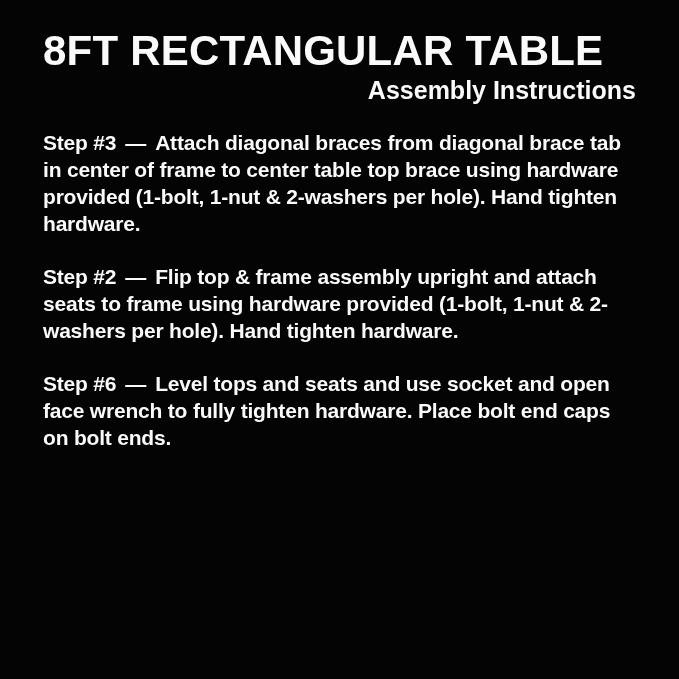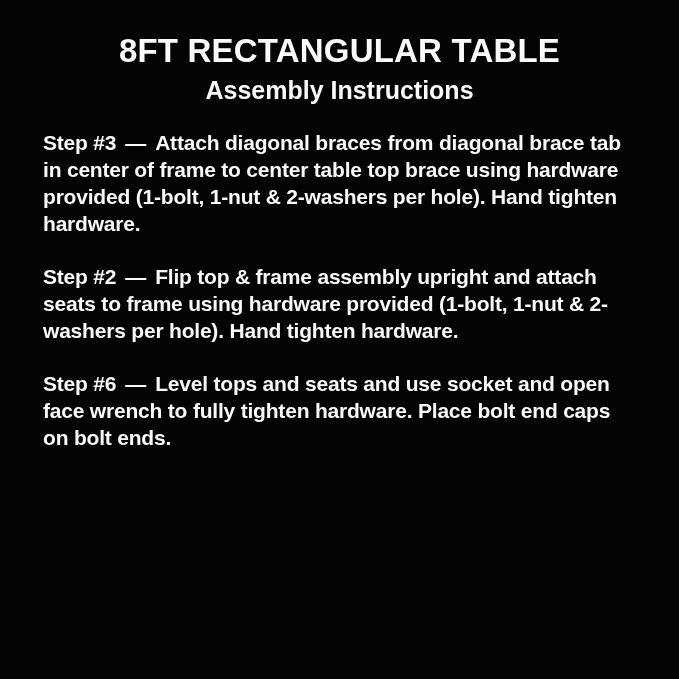--- a/index.html
+++ b/index.html
@@ -14,31 +14,30 @@
     font-weight: bold;
   }
   .poster {
     box-sizing: border-box;
     width: 679px;
     height: 679px;
     padding: 33px 38px 0 43px;
   }
   .title {
     margin: 0 5px 7px 0;
-    font-size: 33px;
+    font-size: 42px;
     line-height: 36px;
-    text-align: center;
     letter-spacing: 0.2px;
     white-space: nowrap;
   }
   .subtitle {
     margin: 0 5px 25px 0;
     font-size: 25px;
     line-height: 28px;
-    text-align: center;
+    text-align: right;
   }
   .step {
     margin: 0 0 26px 0;
     font-size: 21px;
     line-height: 27px;
     letter-spacing: -0.2px;
     max-width: 600px;
   }
   .dash {
     display: inline-block;

